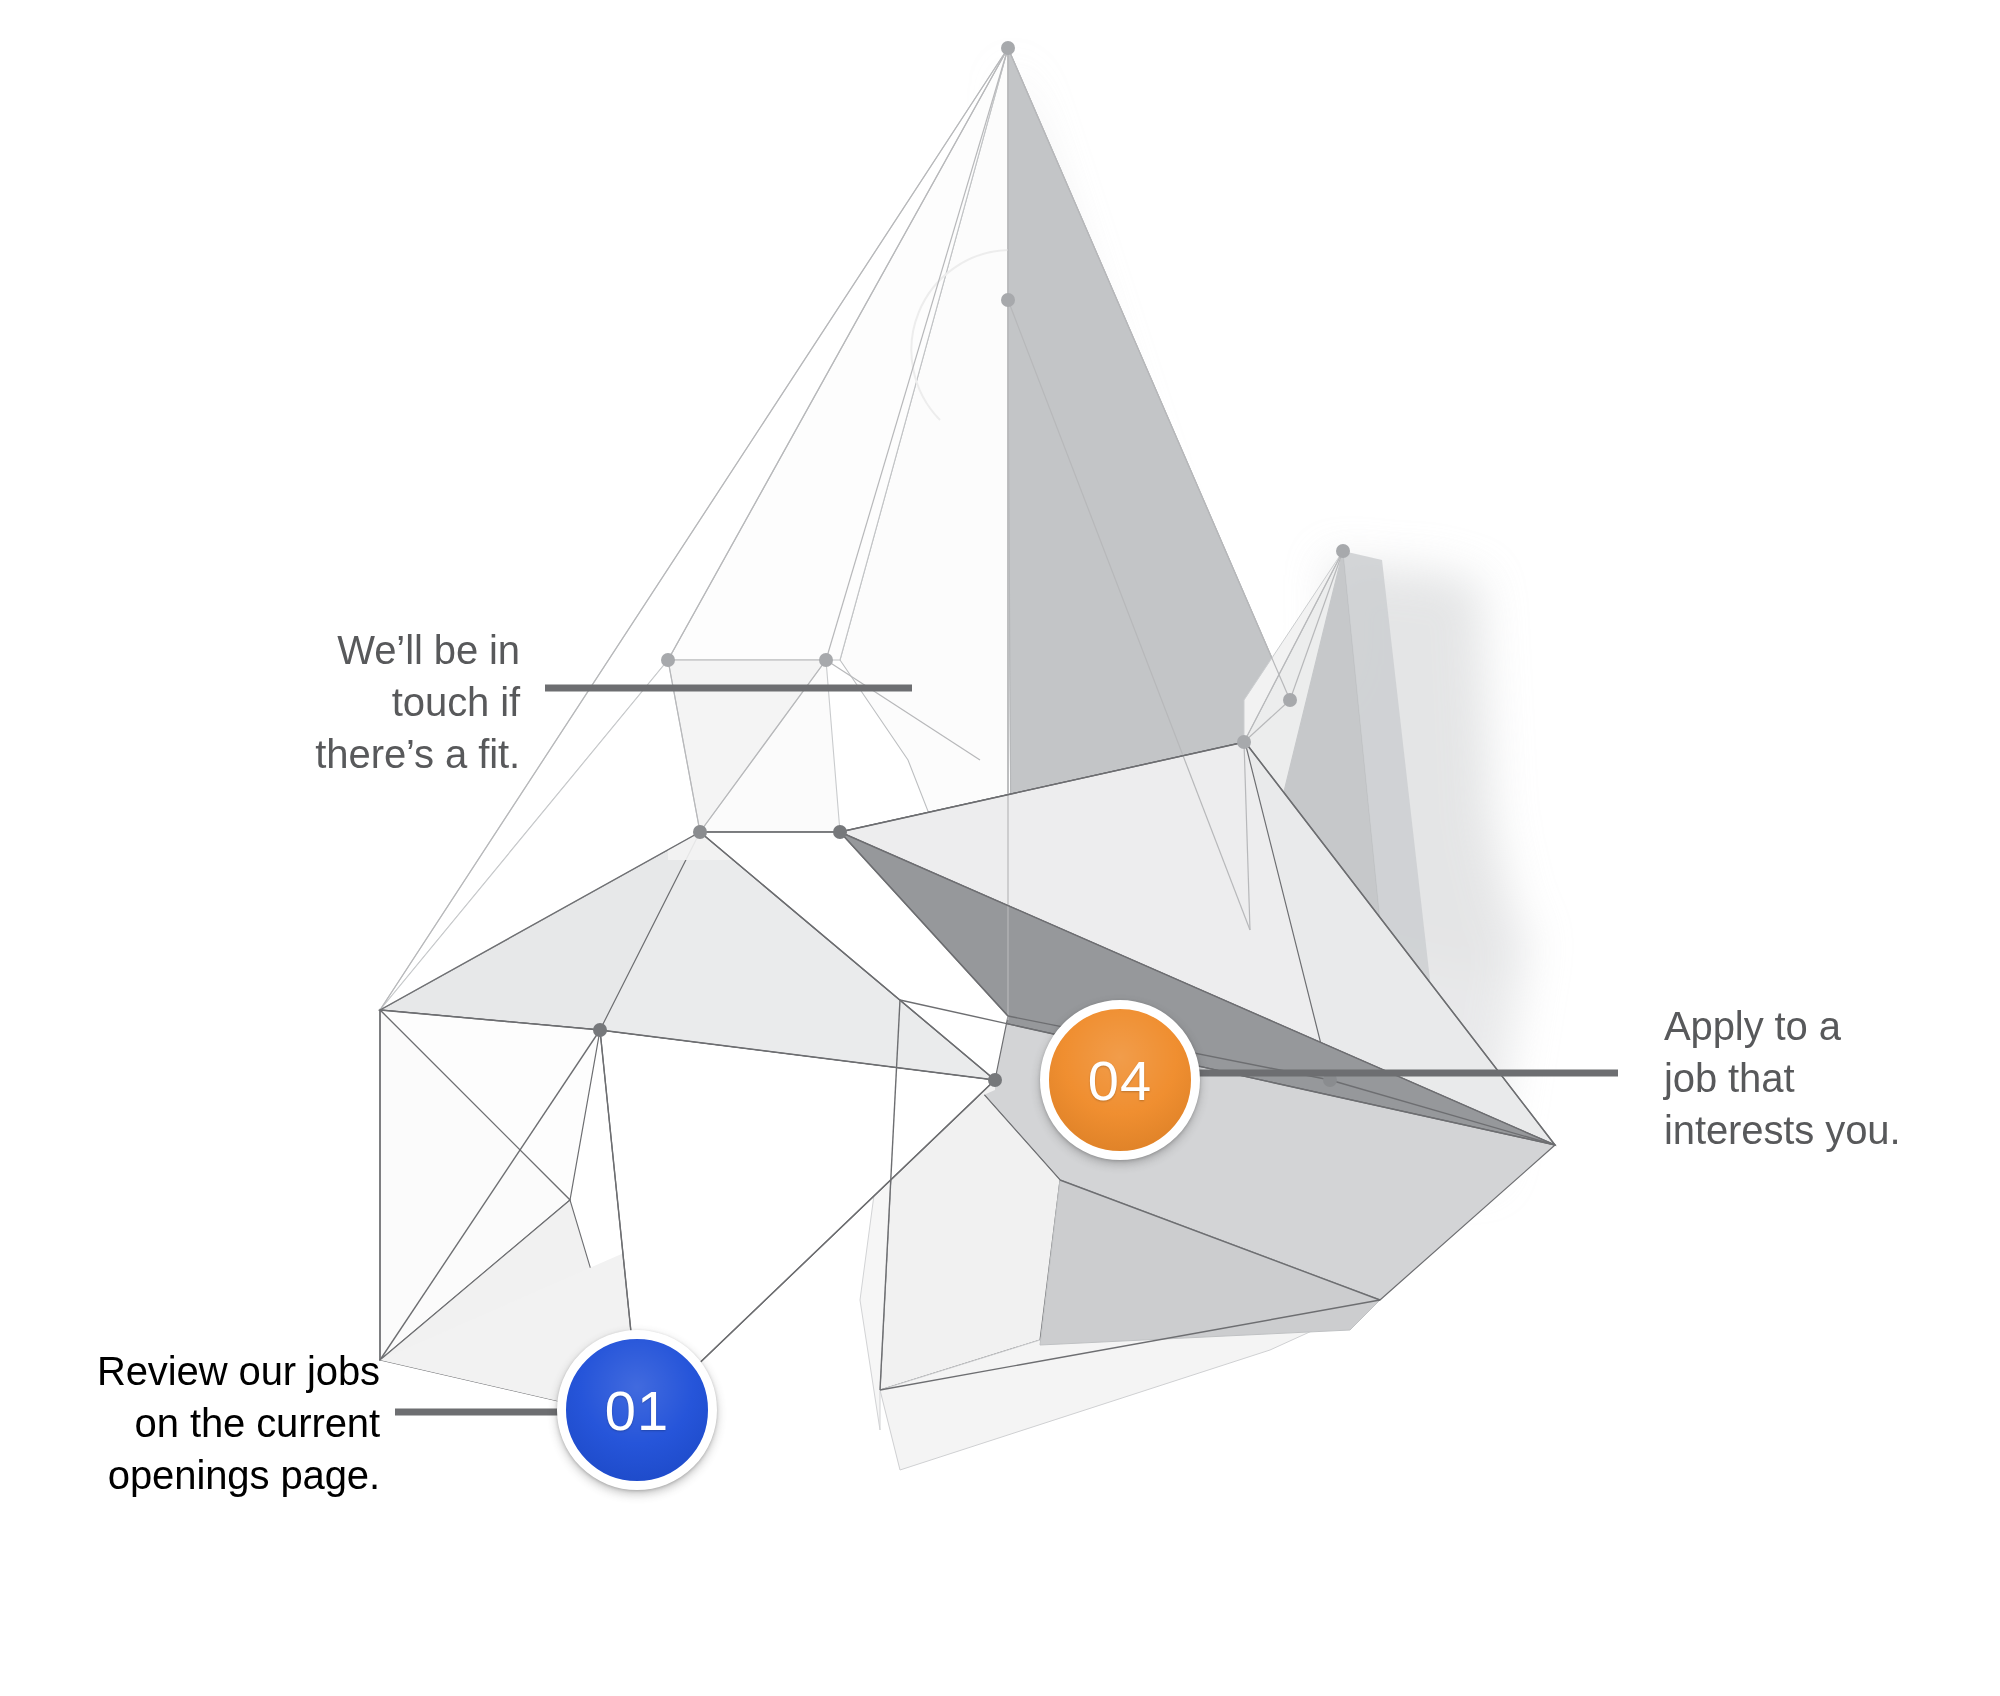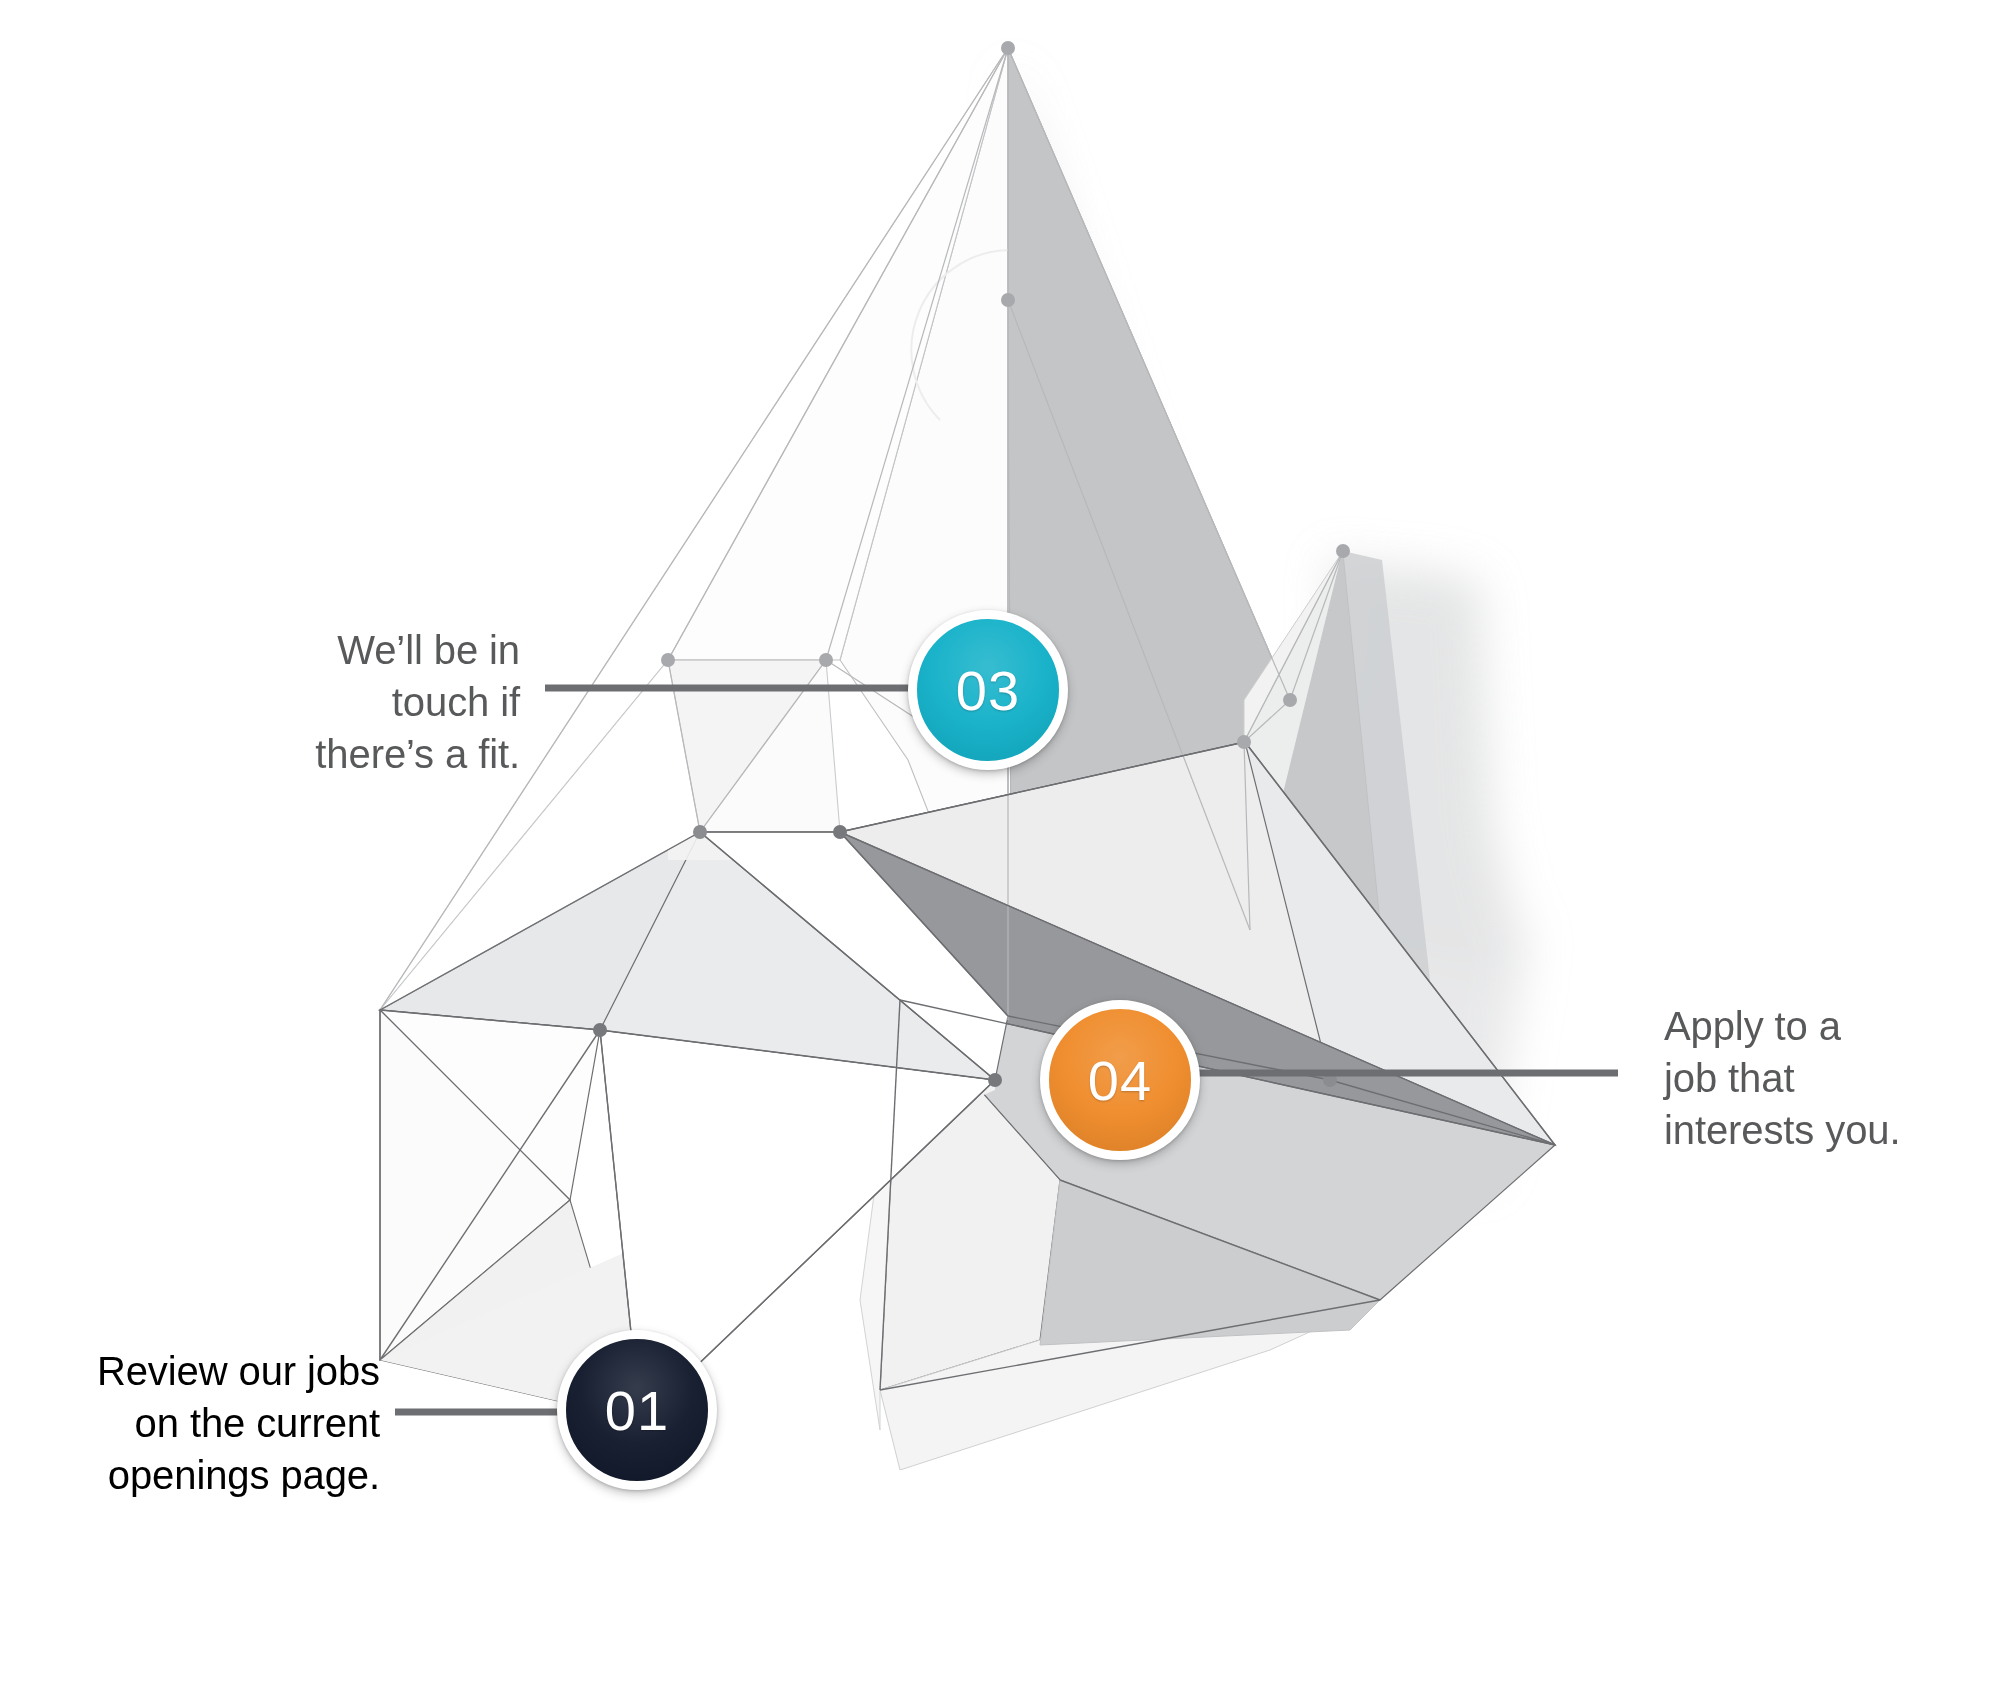--- a/index.html
+++ b/index.html
@@ -234,28 +234,24 @@
 there’s a fit.</div>
 
   <div class="caption" id="caption-02" style="color: rgb(88, 89, 91);">Apply to a
 job that
 interests you.</div>
 
   <div class="caption" id="caption-01" style="color: #000000;">Review our jobs
 on the current
 openings page.</div>
 
-  <div class="badge" id="badge-01" style="background-color: #0f172a; text-align: center;">
+  <div class="badge" id="badge-01" style="background-color: #1d4ed8; text-align: center;">
     <span class="badge-inner-shade"></span>
     <span class="badge-label">01</span>
   </div>
 
   <div class="badge" id="badge-02" style="background-color: rgb(239, 138, 40);">
     <span class="badge-inner-shade"></span>
     <span class="badge-label">04</span>
   </div>
 
-  <div class="badge" id="badge-03" style="background-color: rgb(17, 176, 200);">
-    <span class="badge-inner-shade"></span>
-    <span class="badge-label">03</span>
-  </div>
 
 </div>
 
 </body></html>

